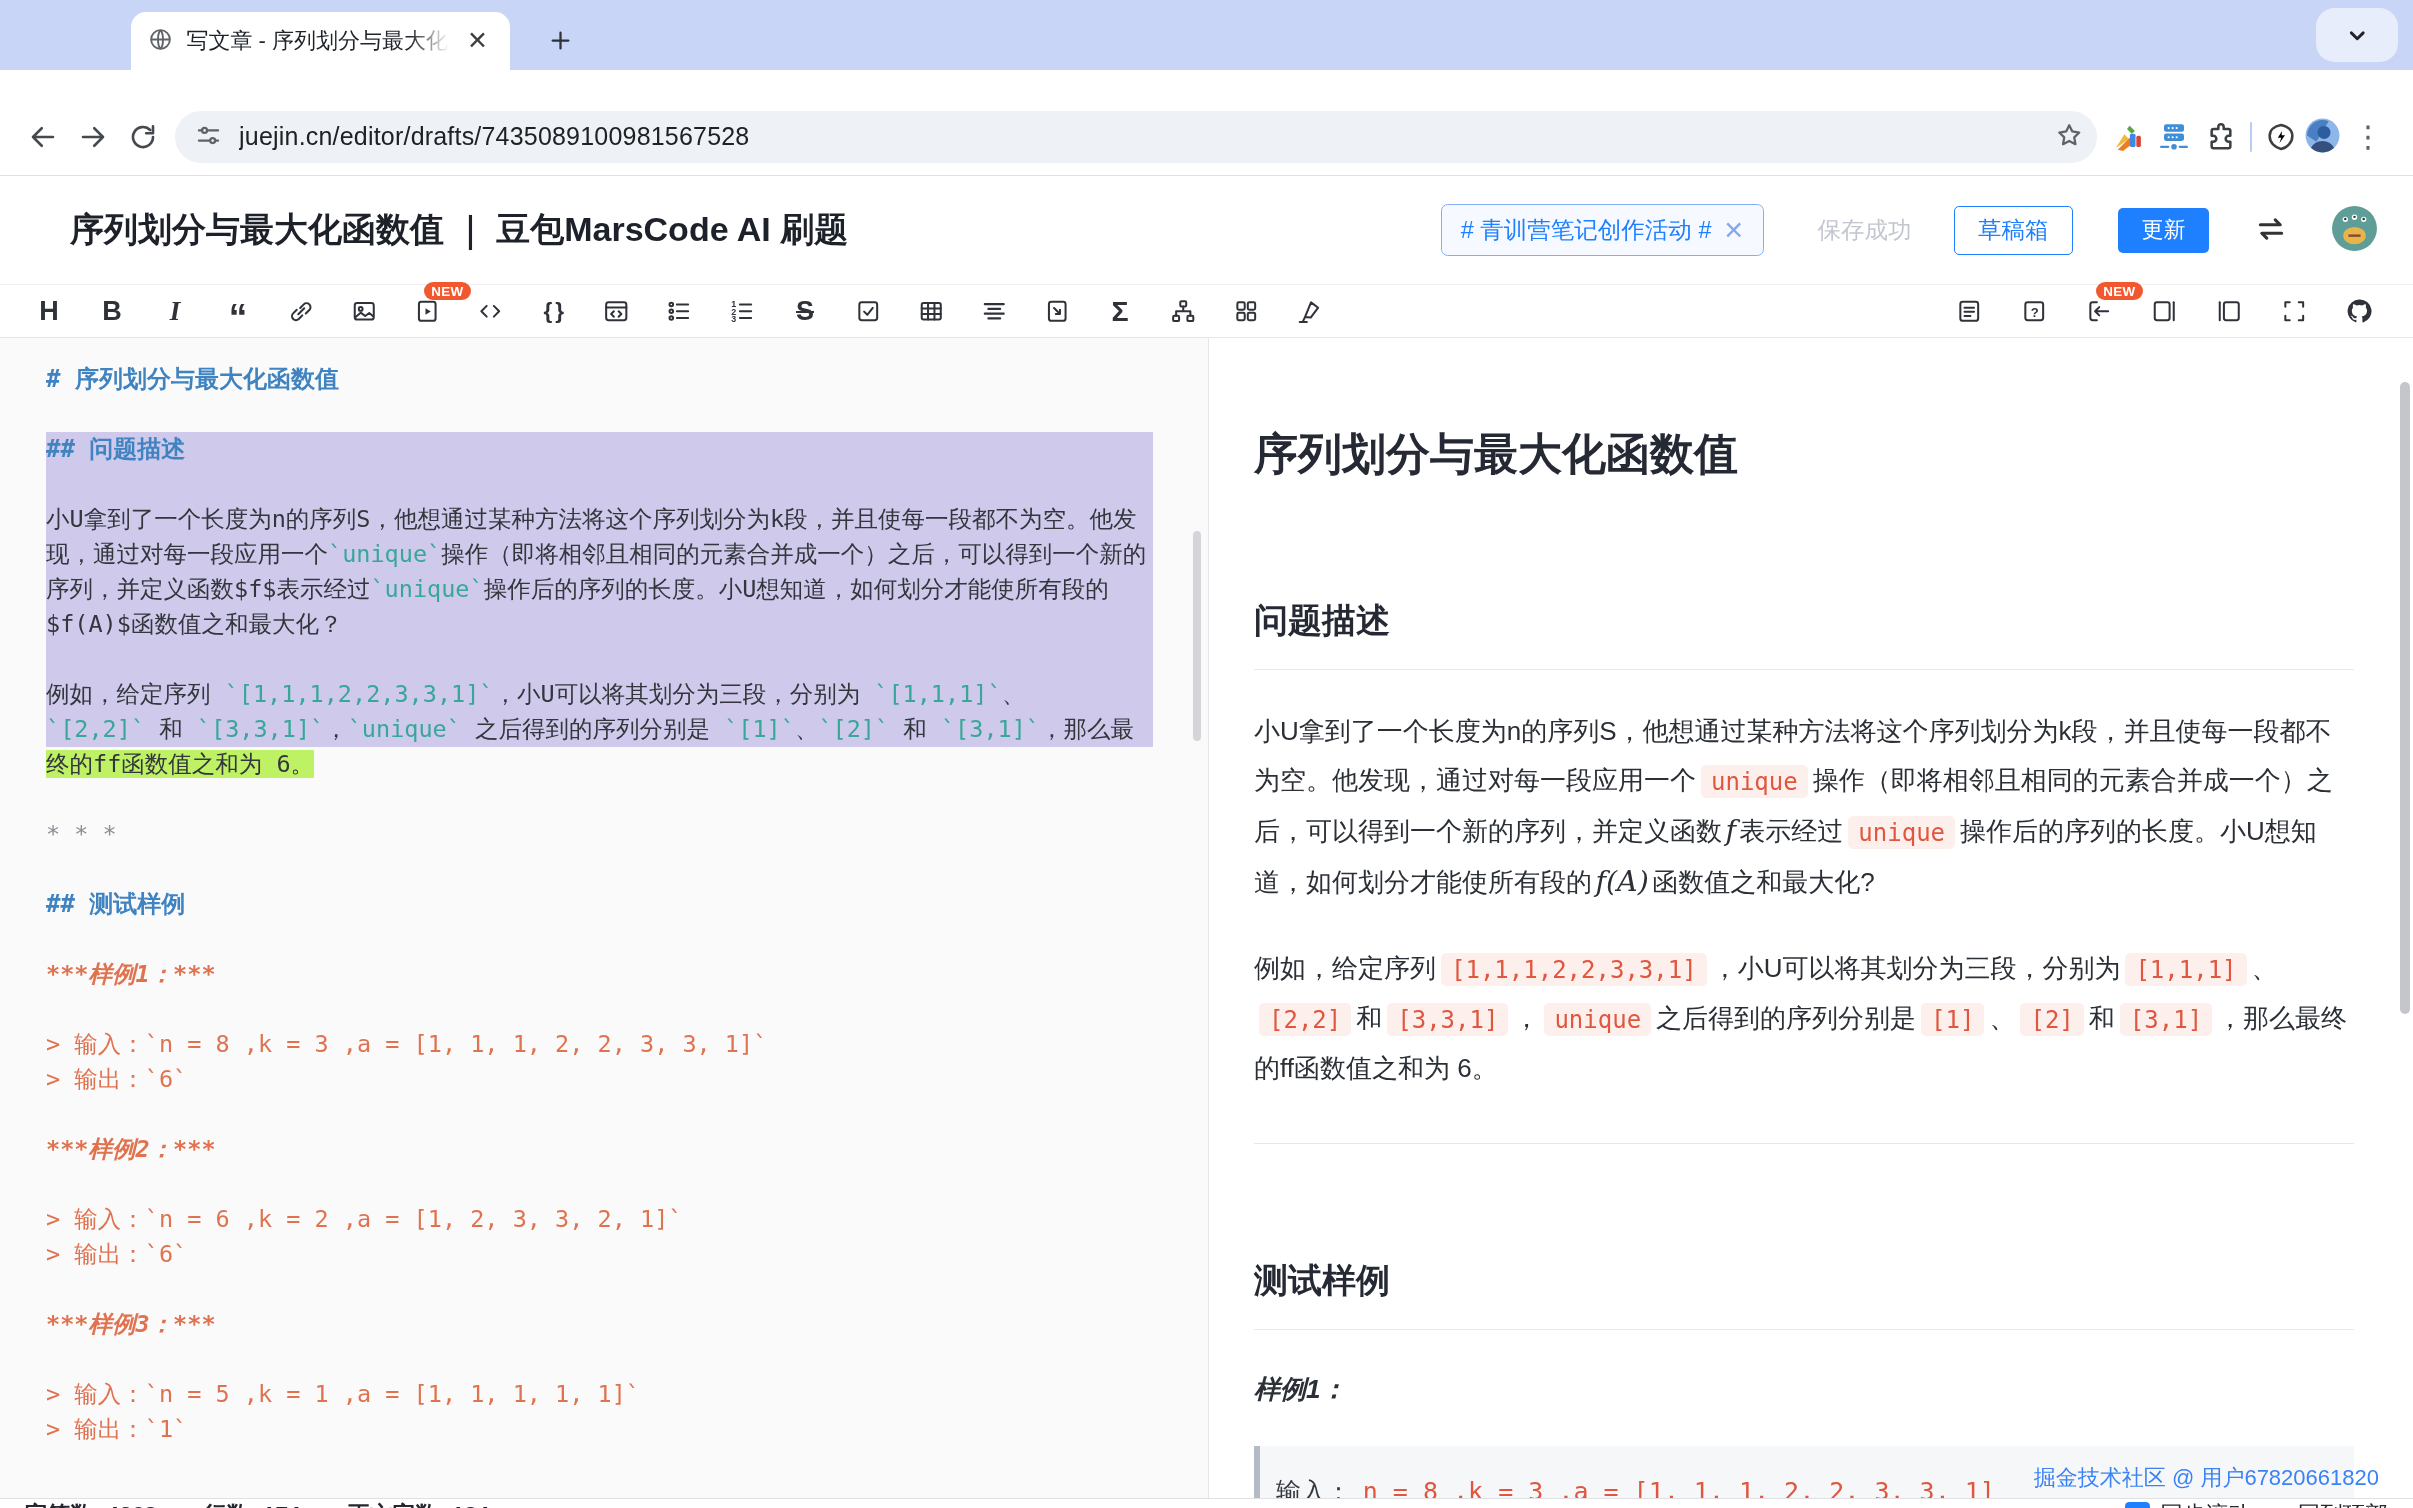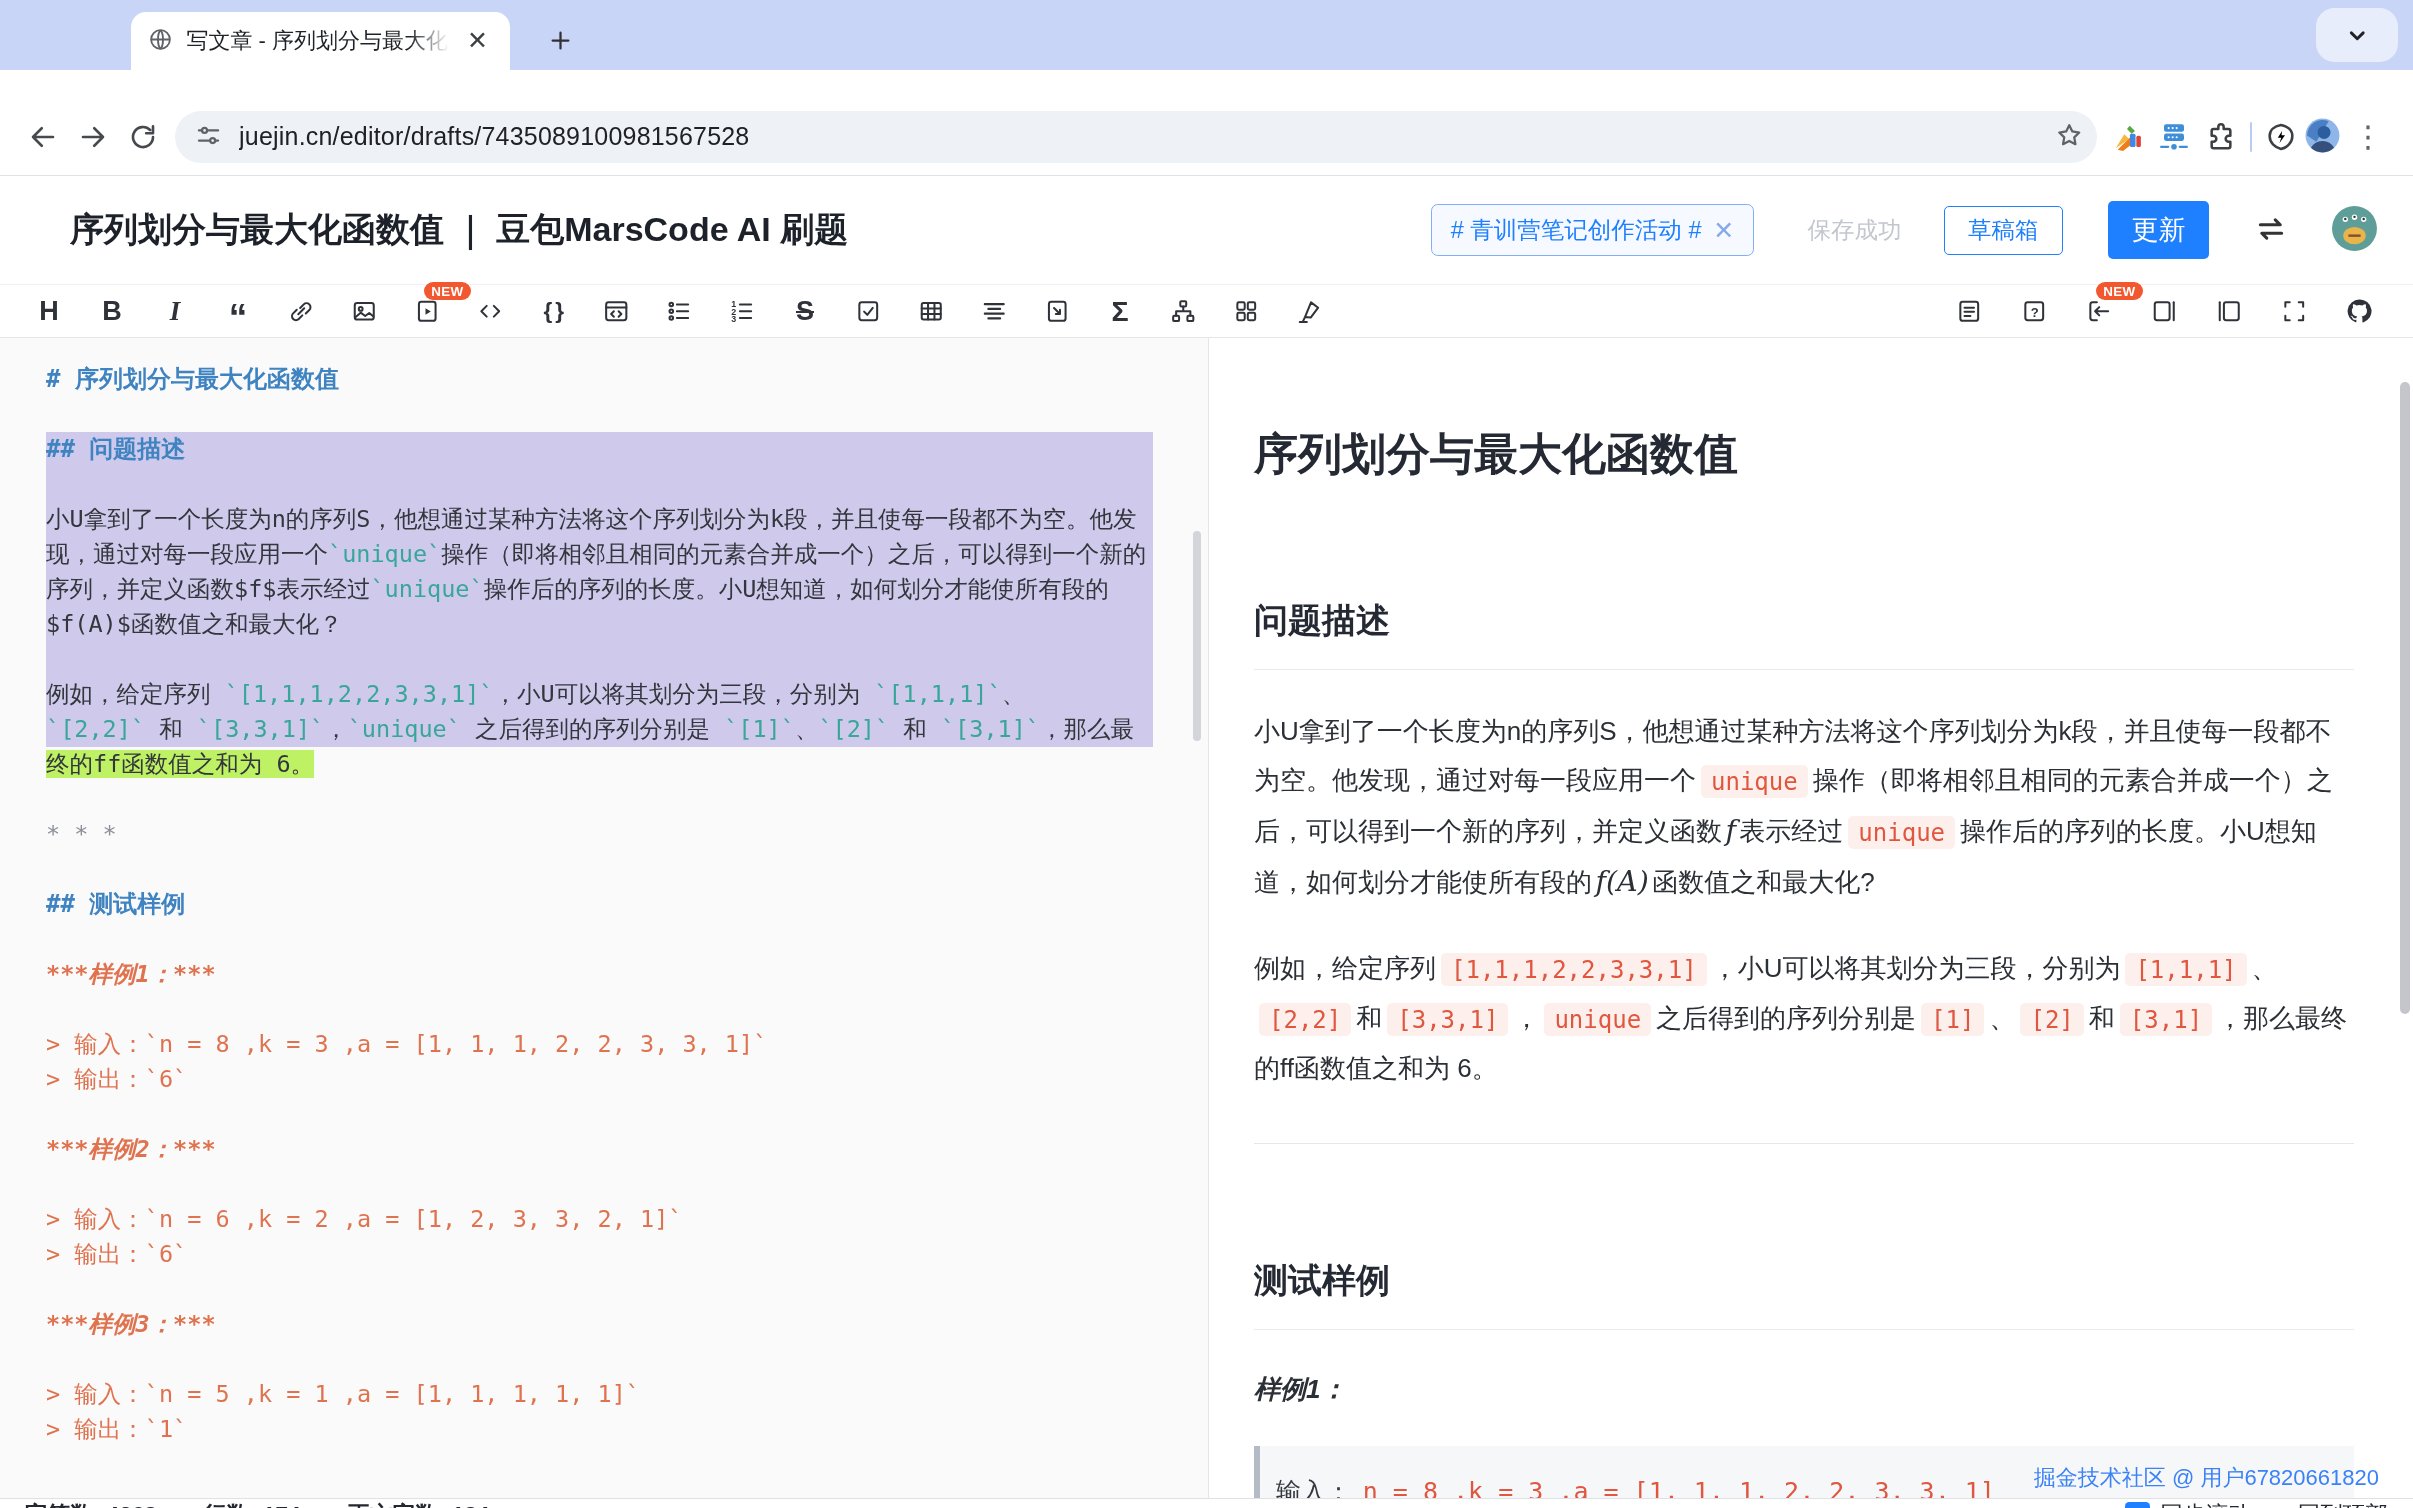--- a/index.html
+++ b/index.html
@@ -41,22 +41,22 @@
 
   
   .edhead { height:108px; background:#fff; display:flex; align-items:center; padding:0 34px 0 70px; gap:20px; flex:none; }
   .edtitle { font-size:34px; font-weight:bold; color:#1d2129; flex:1; white-space:nowrap; overflow:hidden; }
   .chip { display:flex; align-items:center; gap:11.7px; height:52px; padding:0 18.4px; border:1.7px solid #82aef5;
           background:#f6f9ff; border-radius:6.7px; color:#1e80ff; font-size:23.5px; flex:none; }
   .chip .x { color:#86a9e8; font-size:25px; }
   .savestat { color:#c2c6ce; font-size:23.5px; margin:0 22px 0 34px; flex:none; }
   .btn-outline { height:49px; padding:0 23.5px; border:1.7px solid #1e80ff; color:#1e80ff; background:#fff;
                  border-radius:5px; font-size:23.5px; display:flex; align-items:center; flex:none; margin-right:25px; }
-  .btn-primary { height:58px; padding:0 23.5px; background:#1e80ff; color:#fff; border-radius:5px;
-                 font-size:27px; display:flex; align-items:center; flex:none; }
+  .btn-primary { height:45px; padding:0 23.5px; background:#1e80ff; color:#fff; border-radius:5px;
+                 font-size:22px; display:flex; align-items:center; flex:none; }
   .swapbtn { margin:0 22px 0 25px; flex:none; }
   .swapbtn svg { width:34px; height:34px; stroke:#333; stroke-width:2.2; fill:none; stroke-linecap:round; stroke-linejoin:round; }
   .useravatar svg { width:49px; height:49px; }
 
   
   .mdbar { height:54px; background:#fff; border-top:0.8px solid #f0f1f4; border-bottom:0.8px solid #e5e6eb;
            display:flex; align-items:center; justify-content:space-between; padding:0 39px 0 34px; flex:none; }
   .tbgroup { display:flex; align-items:center; gap:33px; }
   .tbgroup.right { gap:35px; }
   .tbic { position:relative; width:30px; height:30px; display:flex; align-items:center; justify-content:center; color:#2f3238; }

